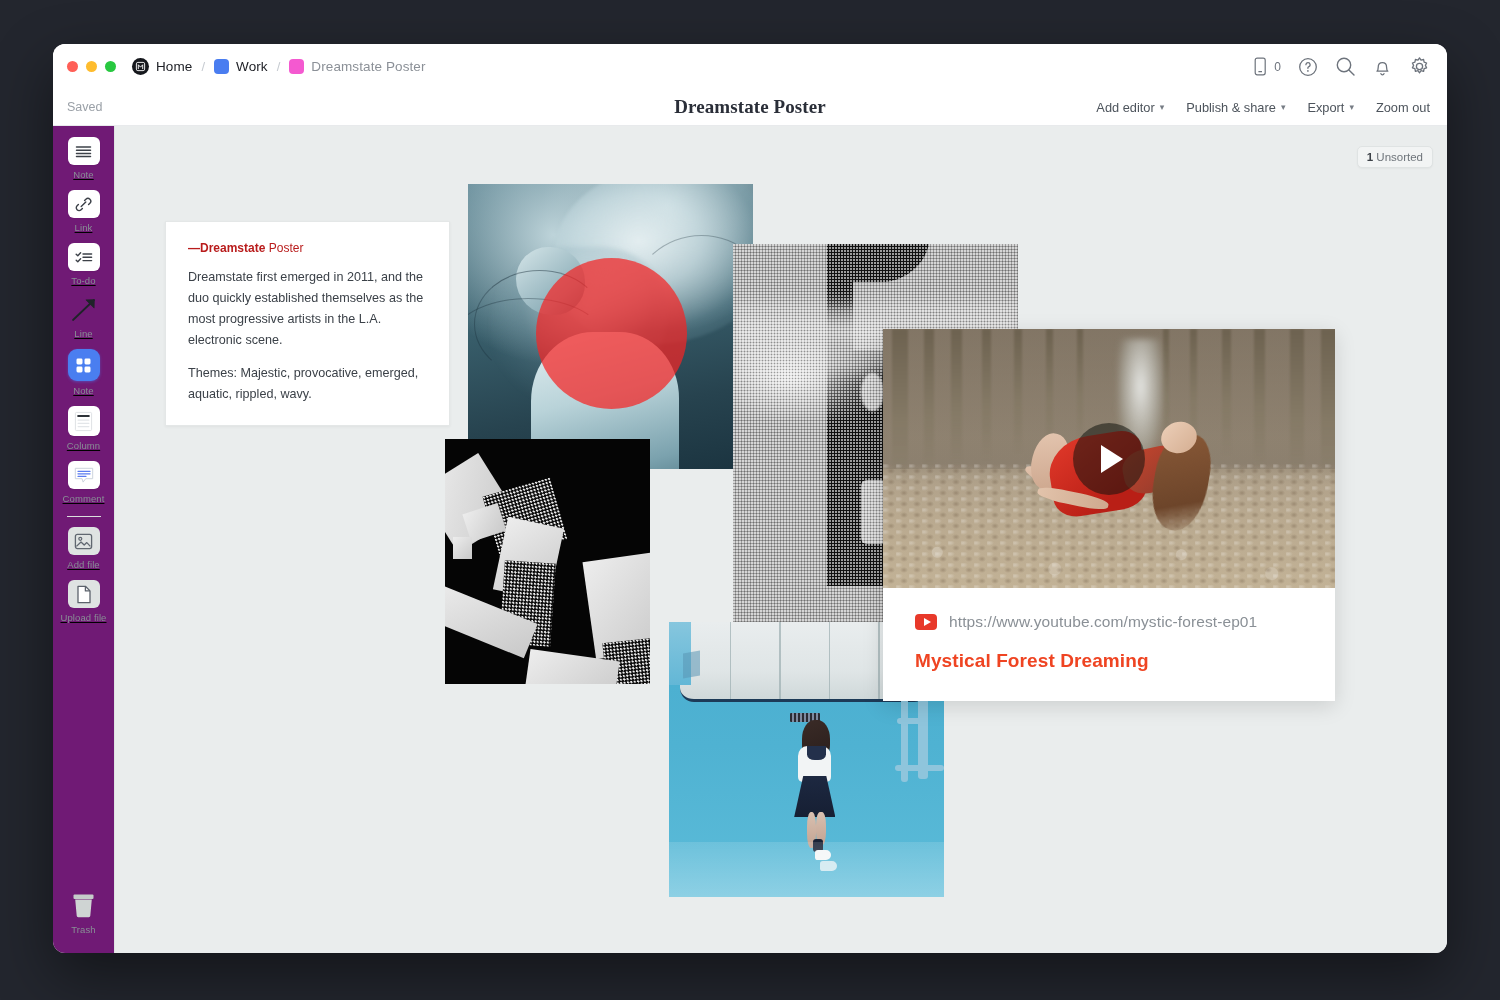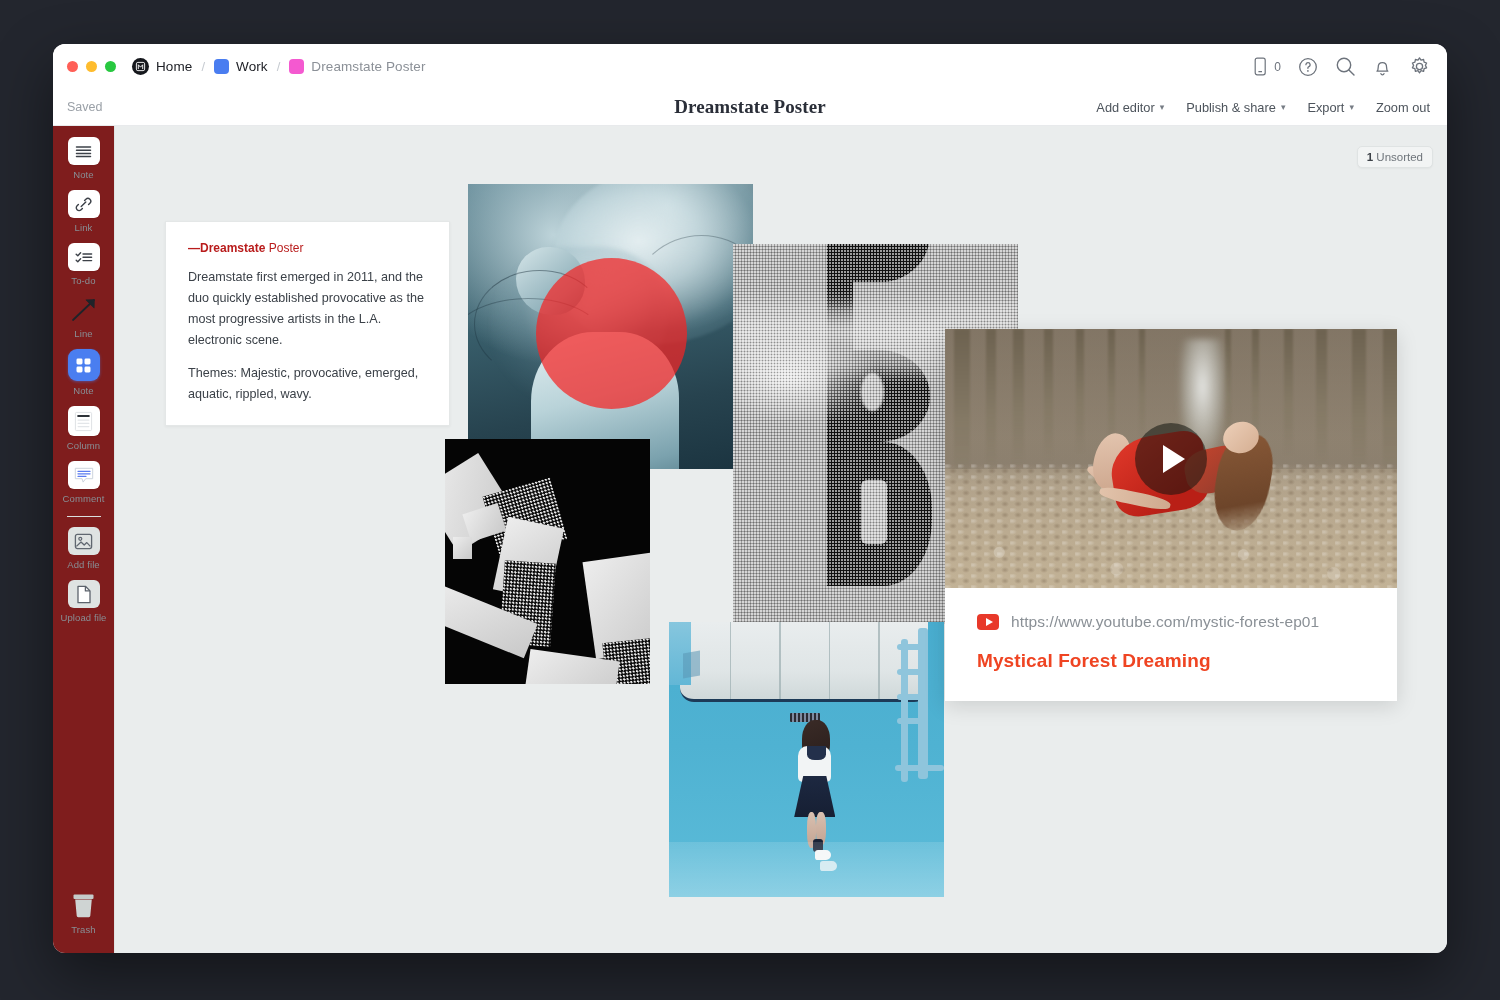--- a/index.html
+++ b/index.html
@@ -73,25 +73,26 @@
     display: flex; align-items: center; gap: 5px; white-space: nowrap;
   }
   .caret { font-size: 9px; color: #767c84; line-height: 1; }
 
   
   .body-row { flex: 1; display: flex; min-height: 0; }
 
   
   .sidebar {
     width: 62px; flex: 0 0 62px;
-    background: #7f1d1d;
+    background: #701a75;
     border-right: 1px solid #dfe3e2;
     display: flex; flex-direction: column; align-items: center;
     padding-top: 11px;
     position: relative;
+    text-decoration: underline;
   }
   .tool { width: 56px; display: flex; flex-direction: column; align-items: center; cursor: pointer; margin-bottom: 10px; }
   .tool-box {
     width: 32px; height: 28px; border-radius: 6px;
     background: #fff; display: flex; align-items: center; justify-content: center;
     box-shadow: 0 1px 2px rgba(0,0,0,.07);
   }
   .tool-box.plain { background: transparent; box-shadow: none; }
   .tool-box.active { background: #4a7ef0; box-shadow: 0 1px 3px rgba(74,126,240,.45); }
   .tool-box.soft { background: #dfe3e2; box-shadow: none; }
@@ -254,21 +255,21 @@
   }
   .swimmer-leg {
     position: absolute; background: linear-gradient(180deg, #d9c0b0, #c2a392);
     border-radius: 40%;
   }
   .swimmer-sock { position: absolute; background: #1a2336; border-radius: 3px; }
   .swimmer-shoe { position: absolute; background: #f4f6f7; border-radius: 4px 7px 7px 4px; }
 
   
   .yt-card {
-    position: absolute; left: 830px; top: 203px;
+    position: absolute; left: 768px; top: 203px;
     width: 452px; height: 372px;
     background: #fff;
     box-shadow: 0 5px 20px rgba(0,0,0,.13);
   }
   .yt-thumb { position: absolute; left: 0; top: 0; right: 0; height: 259px; overflow: hidden; background: #9b8e7f; }
   .forest { position: absolute; inset: 0;
     background:
       linear-gradient(180deg, rgba(120,108,92,.55) 0%, rgba(150,136,116,.25) 42%, rgba(0,0,0,0) 58%),
       linear-gradient(180deg, #8e8170 0%, #8b7f6e 52%, #a99a85 60%, #bdae98 100%);
   }
@@ -586,21 +587,21 @@
 
       <div class="unsorted-badge">
         <b>1</b>
         <span>Unsorted</span>
       </div>
 
       <div class="note-card">
         <div class="note-head">
           <b>—Dreamstate</b><span> Poster</span>
         </div>
-        <p class="note-p">Dreamstate first emerged in 2011, and the duo quickly established provocative as the most progressive artists in the L.A. electronic scene.</p>
+        <p class="note-p">Dreamstate first emerged in 2011, and the duo quickly established themselves as the most progressive artists in the L.A. electronic scene.</p>
         <p class="note-p">Themes: Majestic, provocative, emerged, aquatic, rippled, wavy.</p>
       </div>
 
       <div class="media m1">
         <div class="art1">
           <div class="hair"></div>
           <div class="hair2"></div>
           <div class="figure-head"></div>
           <div class="figure-body"></div>
           <div class="strand" style="left:2%;top:30%;width:46%;height:38%;border-color:rgba(24,44,54,.45) transparent transparent rgba(24,44,54,.35);"></div>

